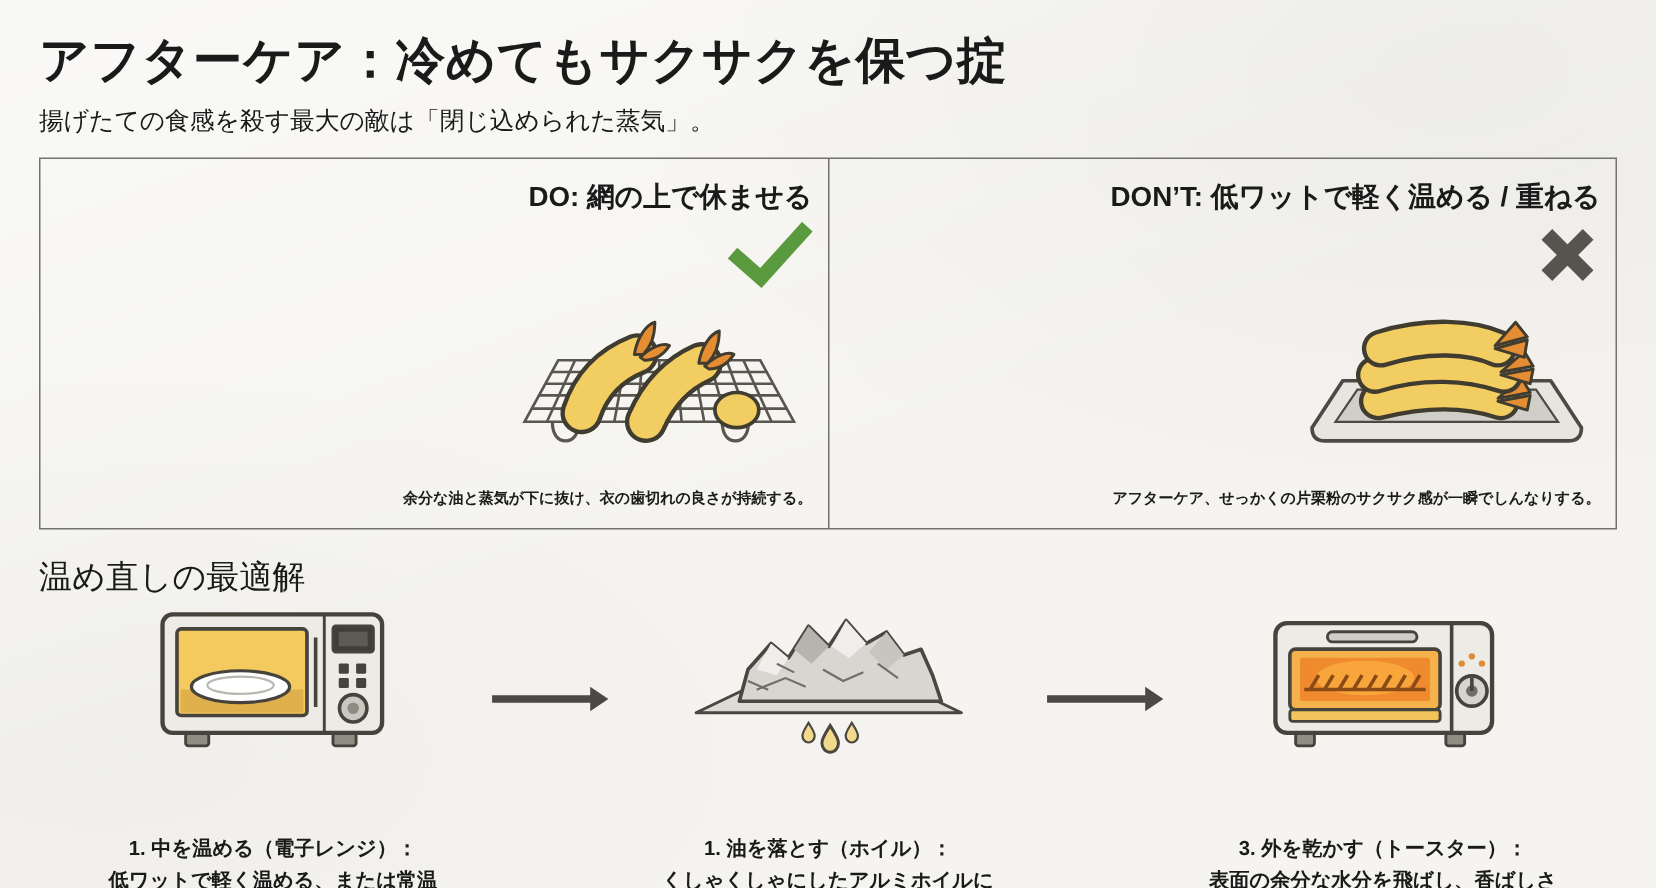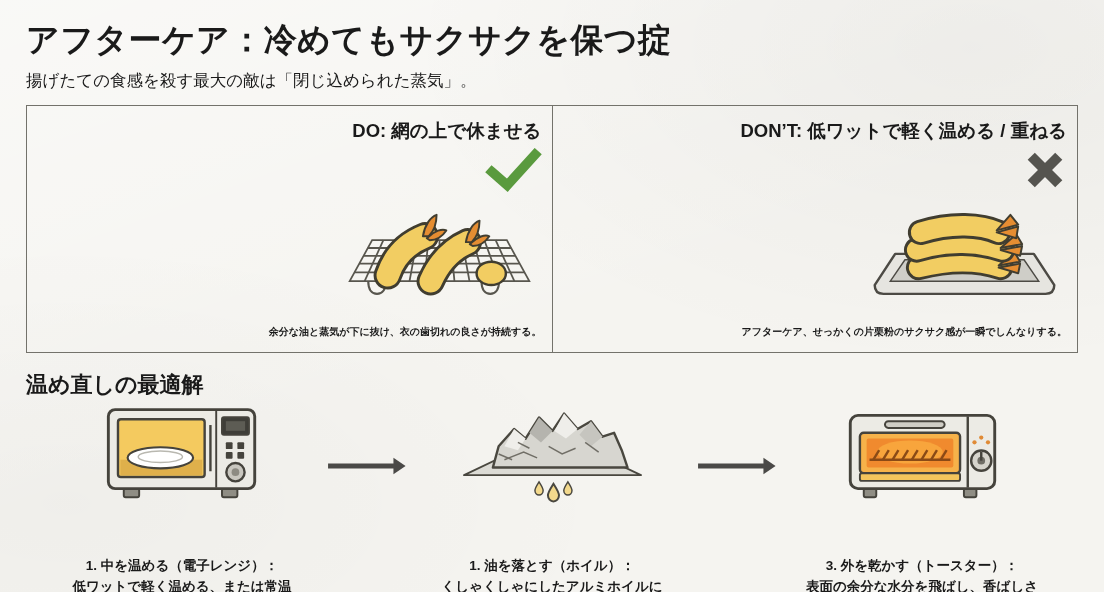--- a/index.html
+++ b/index.html
@@ -28,21 +28,21 @@
     height:248px;
     display:flex;
   }
   .col { flex:1; display:flex; flex-direction:column; align-items:flex-end; padding:12px 10px 13px; }
   .col-do { border-right:1.6px solid #73726b; }
   .col-heading { font-size:18.5px; font-weight:bold; text-align:center; }
   .mark { margin:5px 0 1px; }
   .mark svg, .illus svg { display:block; }
   .col-caption { font-size:10px; font-weight:bold; text-align:center; margin-top:auto; }
 
-  .section-heading { font-size:22px; font-weight:bold; margin:17px 0 10px; }
+  .section-heading { font-size:22px; font-weight:normal; margin:17px 0 10px; }
 
   .steps { display:flex; align-items:flex-start; padding:0 14px; }
   .step { width:284px; display:flex; flex-direction:column; align-items:center;gap:43px; }
   .step-illus { height:94px; display:flex; align-items:flex-end; justify-content:center; }
   .step-caption {
     font-size:13.5px; font-weight:bold; text-align:center;
     line-height:1.55; white-space:pre-line; margin-top:9px;
   }
   .arrow-wrap { flex:1; display:flex; justify-content:center; align-items:center; margin-top:46px; }
   .arrow-wrap svg { width:92%; max-width:150px; height:20px; }

